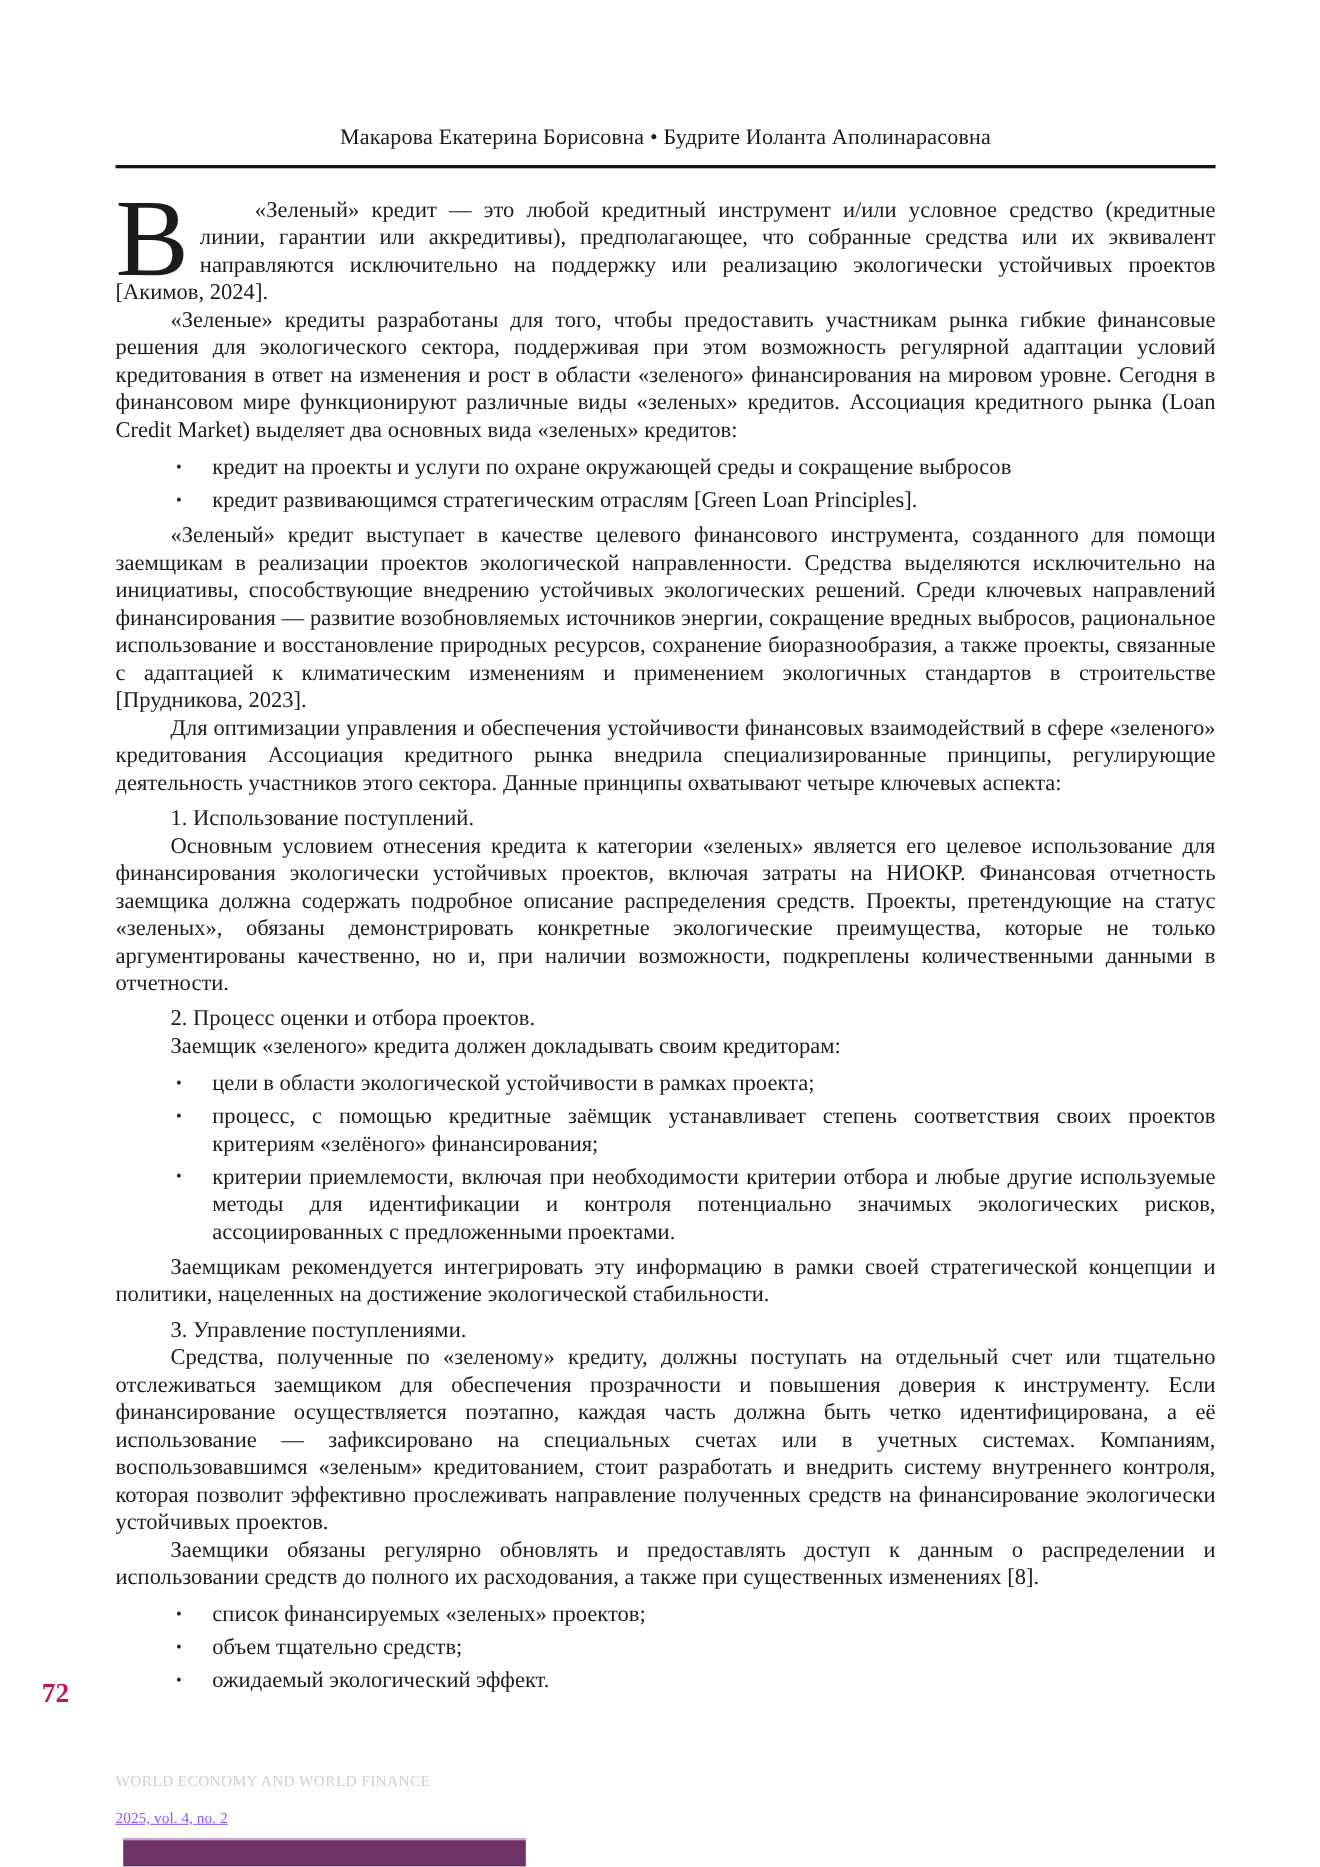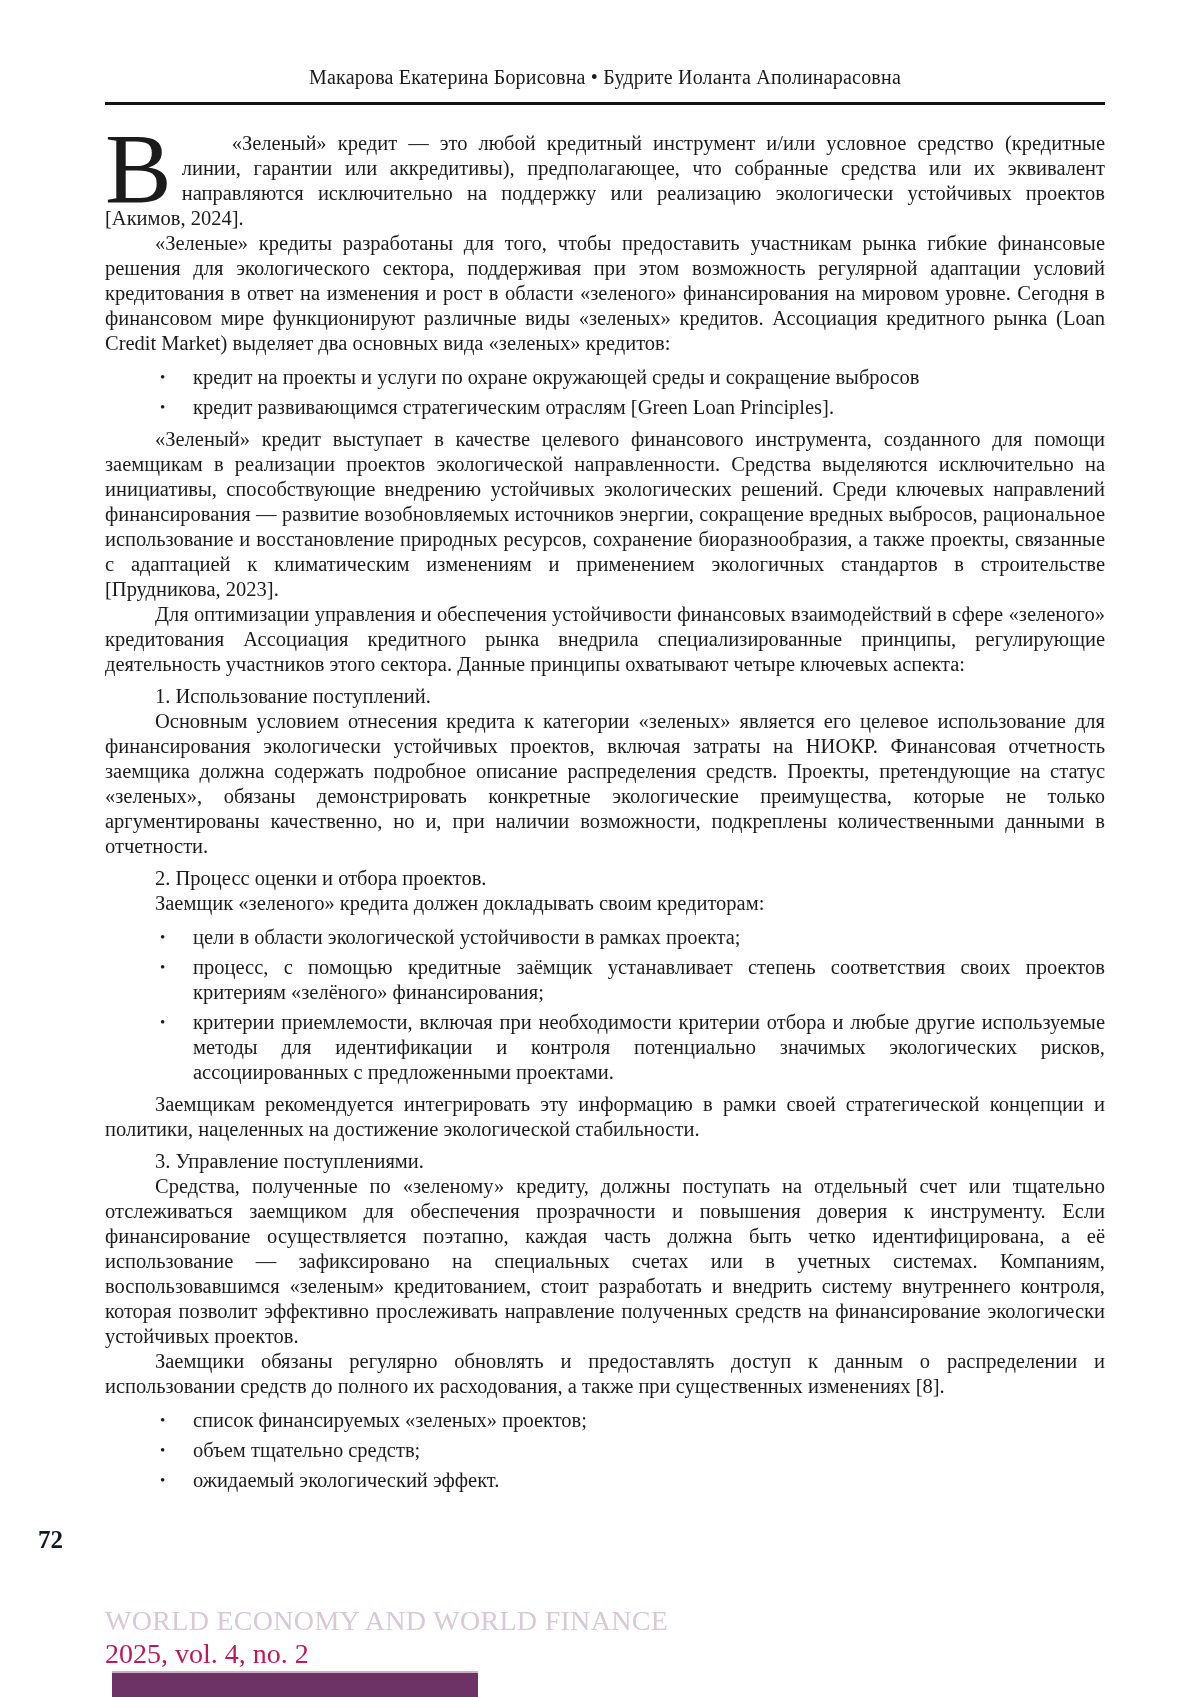--- a/index.html
+++ b/index.html
@@ -11,20 +11,21 @@
     font-family:"Liberation Serif","DejaVu Serif",serif;
     color:#1b1b1b;
   }
   .content{margin:0 95px 0 105px;}
   .authors{
     padding-top:66px;
     text-align:center;
     font-size:20px;
     letter-spacing:0.2px;
     color:#1a1a1a;
+    margin-top:48px;
   }
   .header-rule{
     height:3px;
     background:#141414;
     margin-top:13px;
   }
   .article{
     margin-top:26px;
     font-size:20.5px;
     line-height:25px;
@@ -52,30 +53,30 @@
     margin-left:55px;
     font-size:15px;
     line-height:25px;
   }
   .bullet-text{flex:1;text-align:justify;}
   .page-number{
     position:absolute;
     left:38px;top:1526px;
     font-size:25px;
     font-weight:bold;
-    color:#0f172a;
+    color:#be185d;
   }
   .journal-footer{
     position:absolute;
     left:105px;top:1604px;
-    font-size:28px;
+    font-size:14px;
     line-height:33px;
   }
   .journal-title{color:#d9c8d6;letter-spacing:0.3px;}
-  .journal-issue{color:#be185d;}
+  .journal-issue{color:#8b5cf6;text-decoration:underline;}
   .footer-accent-bar{
     position:absolute;
     left:112px;top:1671px;
     width:366px;height:26px;
     background:#6d3366;
     border-top:2px solid #d3aecb;
     box-sizing:border-box;
   }
 </style>
 </head>

